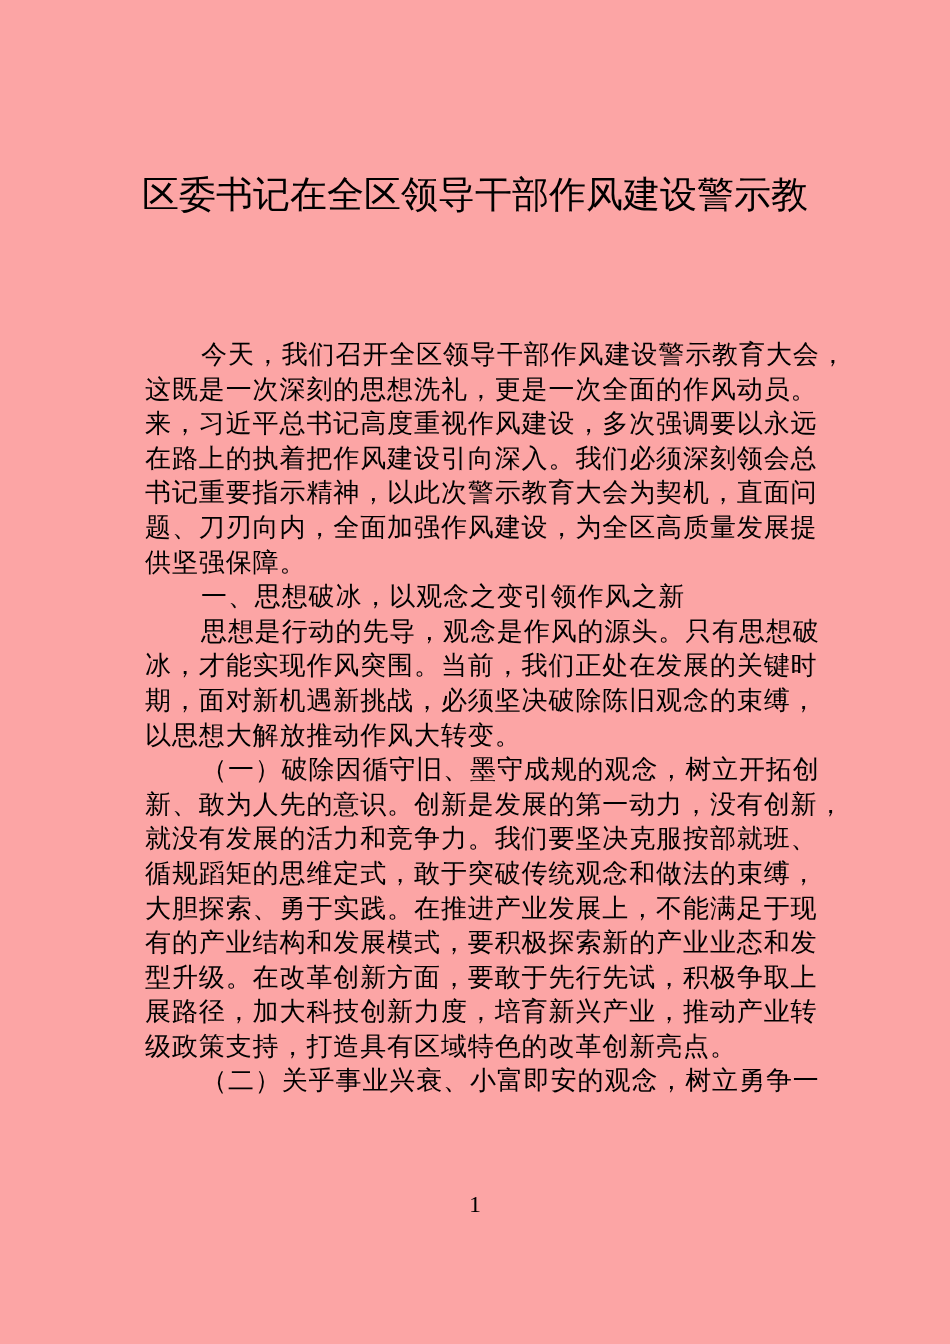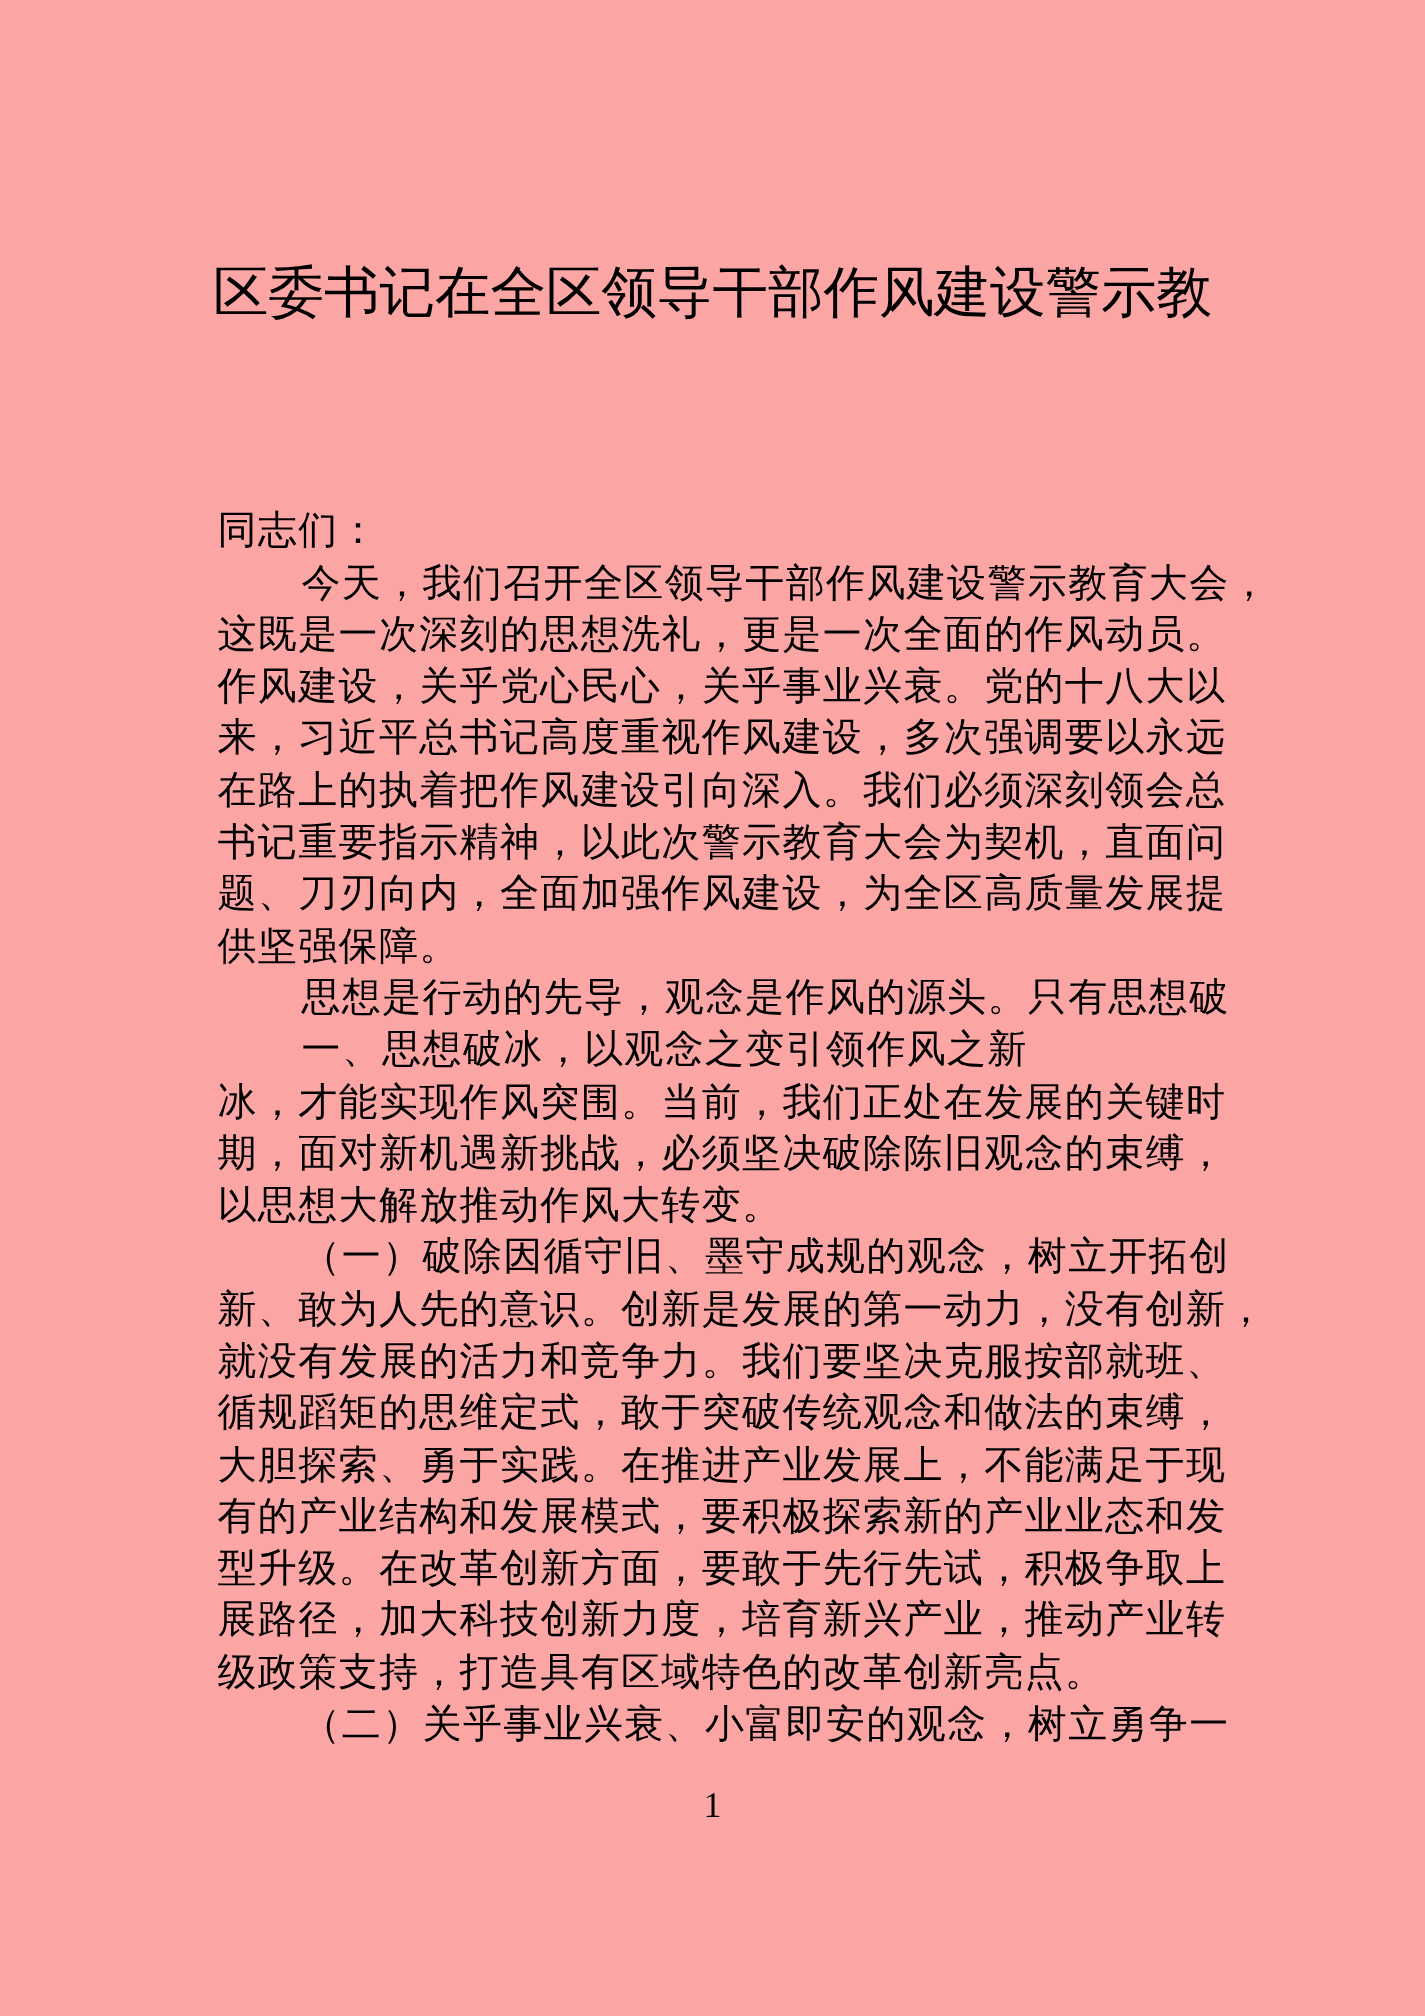--- a/index.html
+++ b/index.html
@@ -63,31 +63,29 @@
       line-height: 28px;
     }
   </style>
 </head>
 <body>
 
 <div class="page">
   <div class="title l1">区委书记在全区领导干部作风建设警示教</div>
 
   <div class="body">
-    <span class="line">同志们：</span>
     <span class="line indent">今天，我们召开全区领导干部作风建设警示教育大会，</span>
     <span class="line">这既是一次深刻的思想洗礼，更是一次全面的作风动员。</span>
-    <span class="line">作风建设，关乎党心民心，关乎事业兴衰。党的十八大以</span>
     <span class="line">来，习近平总书记高度重视作风建设，多次强调要以永远</span>
     <span class="line">在路上的执着把作风建设引向深入。我们必须深刻领会总</span>
     <span class="line">书记重要指示精神，以此次警示教育大会为契机，直面问</span>
     <span class="line">题、刀刃向内，全面加强作风建设，为全区高质量发展提</span>
     <span class="line">供坚强保障。</span>
+    <span class="line indent">一、思想破冰，以观念之变引领作风之新</span>
     <span class="line indent">思想是行动的先导，观念是作风的源头。只有思想破</span>
-    <span class="line indent">一、思想破冰，以观念之变引领作风之新</span>
     <span class="line">冰，才能实现作风突围。当前，我们正处在发展的关键时</span>
     <span class="line">期，面对新机遇新挑战，必须坚决破除陈旧观念的束缚，</span>
     <span class="line">以思想大解放推动作风大转变。</span>
     <span class="line indent">（一）破除因循守旧、墨守成规的观念，树立开拓创</span>
     <span class="line">新、敢为人先的意识。创新是发展的第一动力，没有创新，</span>
     <span class="line">就没有发展的活力和竞争力。我们要坚决克服按部就班、</span>
     <span class="line">循规蹈矩的思维定式，敢于突破传统观念和做法的束缚，</span>
     <span class="line">大胆探索、勇于实践。在推进产业发展上，不能满足于现</span>
     <span class="line">有的产业结构和发展模式，要积极探索新的产业业态和发</span>
     <span class="line">型升级。在改革创新方面，要敢于先行先试，积极争取上</span>

